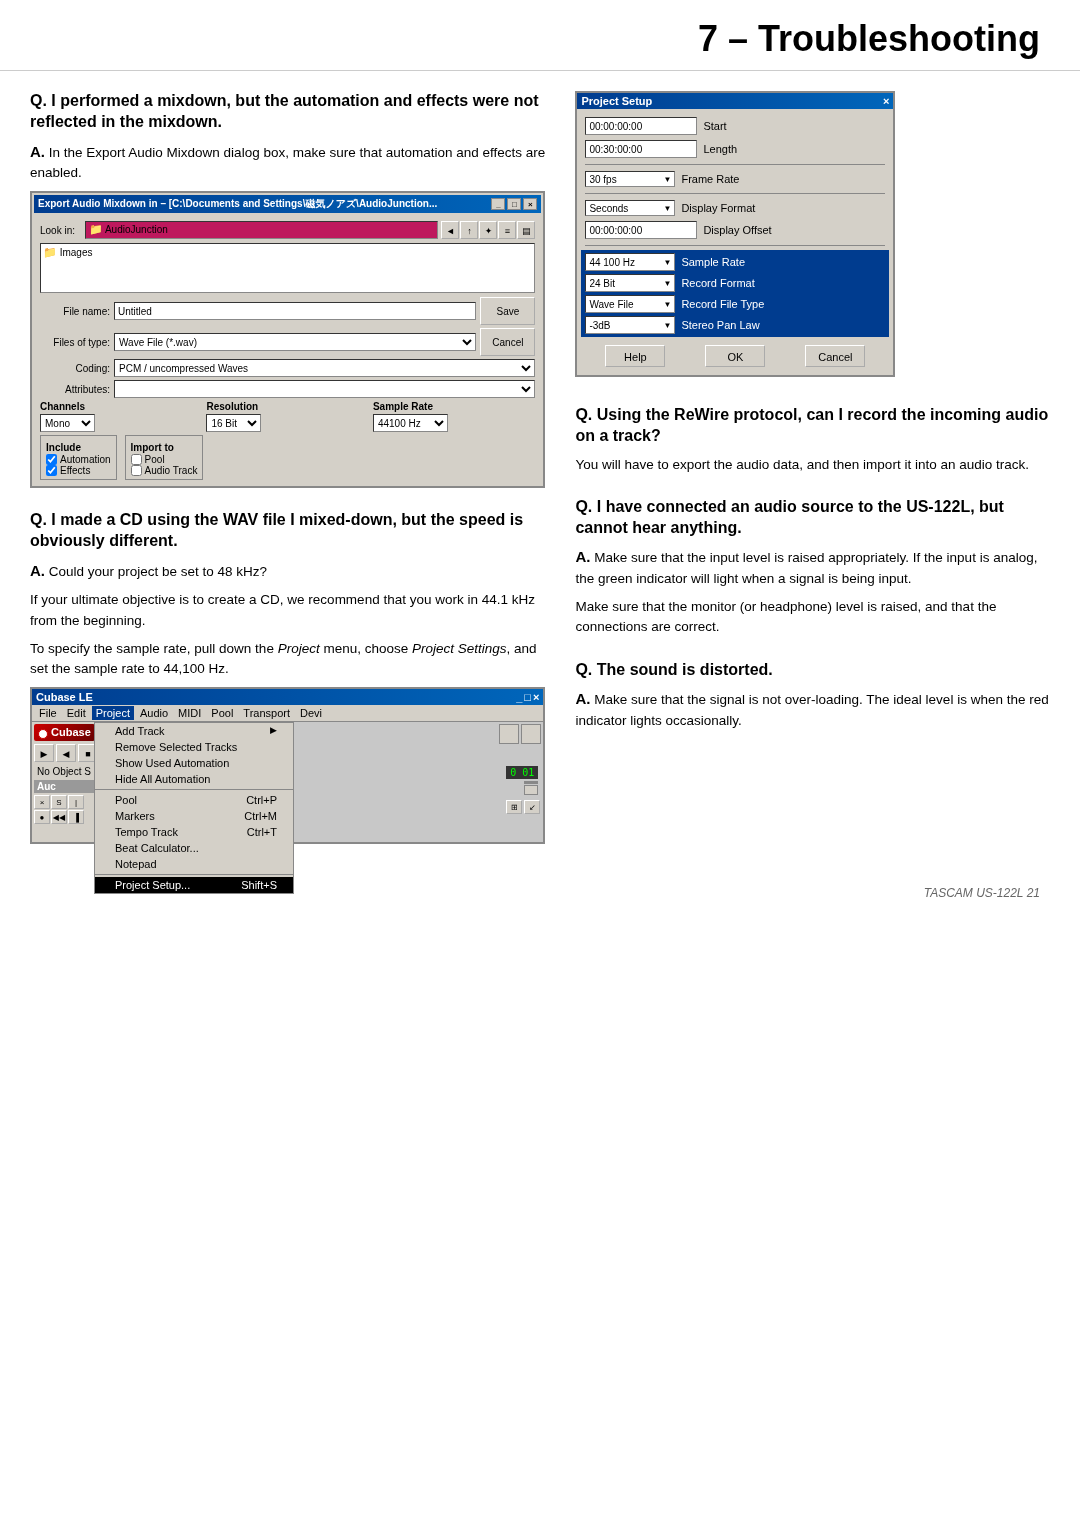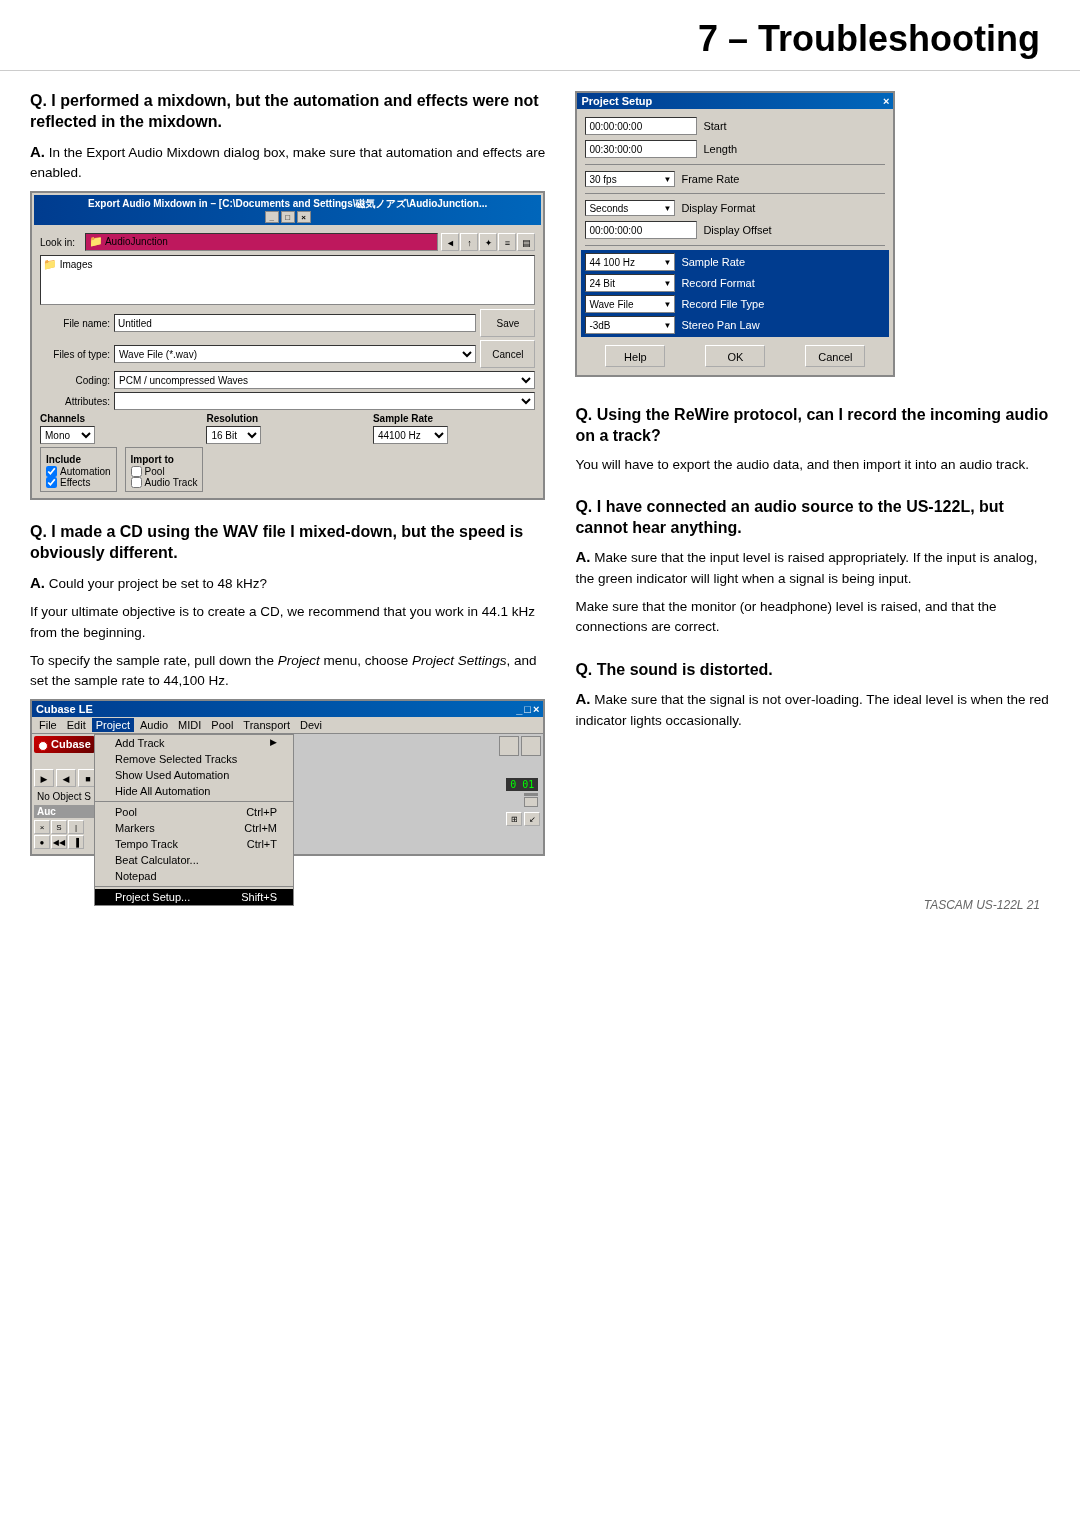--- a/index.html
+++ b/index.html
@@ -70,21 +70,20 @@
     .dialog-title-bar {
       background: linear-gradient(to right, #003c8f, #06b);
       color: #fff;
       font-size: 11px;
       font-weight: bold;
       padding: 2px 4px;
       display: flex;
       justify-content: space-between;
       align-items: center;
       margin-bottom: 4px;
-      flex-direction: column;
     }
     .dialog-title-bar .title-text { font-size: 10px; }
     .dialog-title-bar .win-btns { display: flex; gap: 2px; }
     .dialog-title-bar .win-btn {
       width: 14px; height: 12px;
       background: #d4d0c8;
       border: 1px solid #888;
       font-size: 8px;
       text-align: center;
       line-height: 12px;
@@ -600,21 +599,21 @@
             </div>
             <div class="menu-divider"></div>
             <div class="menu-item" style="background:#000000;color:#fff;">
               <span>Project Setup...</span>
               <span>Shift+S</span>
             </div>
           </div>
 
           <div style="min-height:120px;width:100%;display:flex;">
             <div style="width:80px;background:#d4d0c8;border-right:1px solid #888;padding:2px;font-size:10px;">
-              <div style="display:flex;align-items:flex-start;gap:3px;margin-bottom:16px;">
+              <div style="display:flex;align-items:flex-start;gap:3px;margin-bottom:3px;">
                 <span style="background:linear-gradient(135deg,#cc0000,#660000);color:#fff;font-weight:bold;font-size:11px;padding:2px 4px;border-radius:2px;">
                   <span style="display:inline-block;width:10px;height:10px;background:#fff;border-radius:50%;border:1.5px solid #cc0000;vertical-align:middle;"></span>
                   Cubase
                 </span>
               </div>
               <div style="display:flex;align-items:center;gap:2px;margin-bottom:2px;">
                 <div class="toolbar-btn">▶</div>
                 <div class="toolbar-btn">◀</div>
                 <div class="toolbar-btn">■</div>
               </div>

